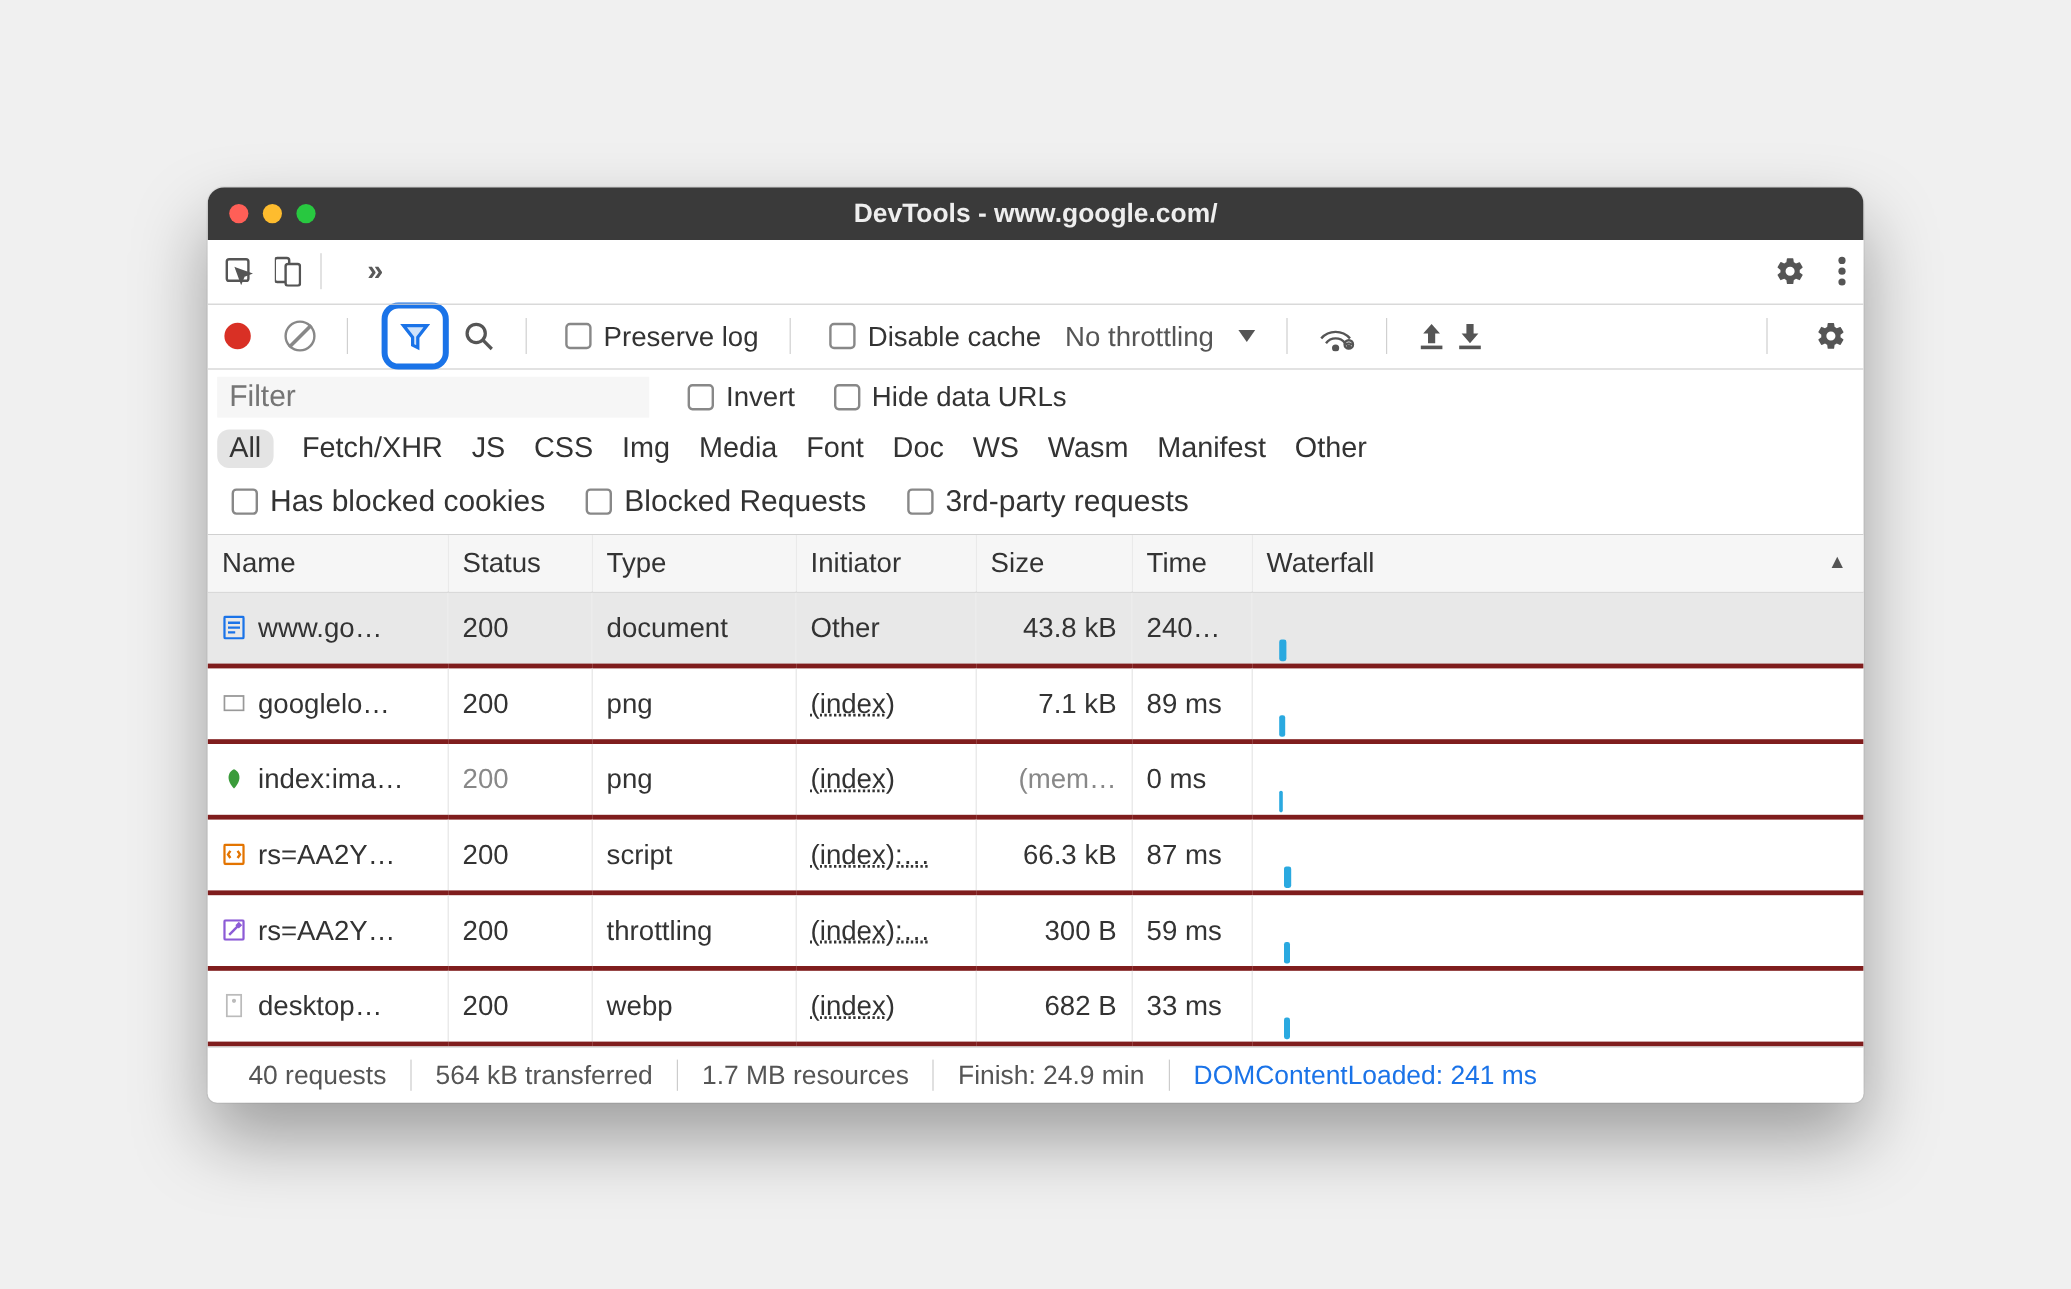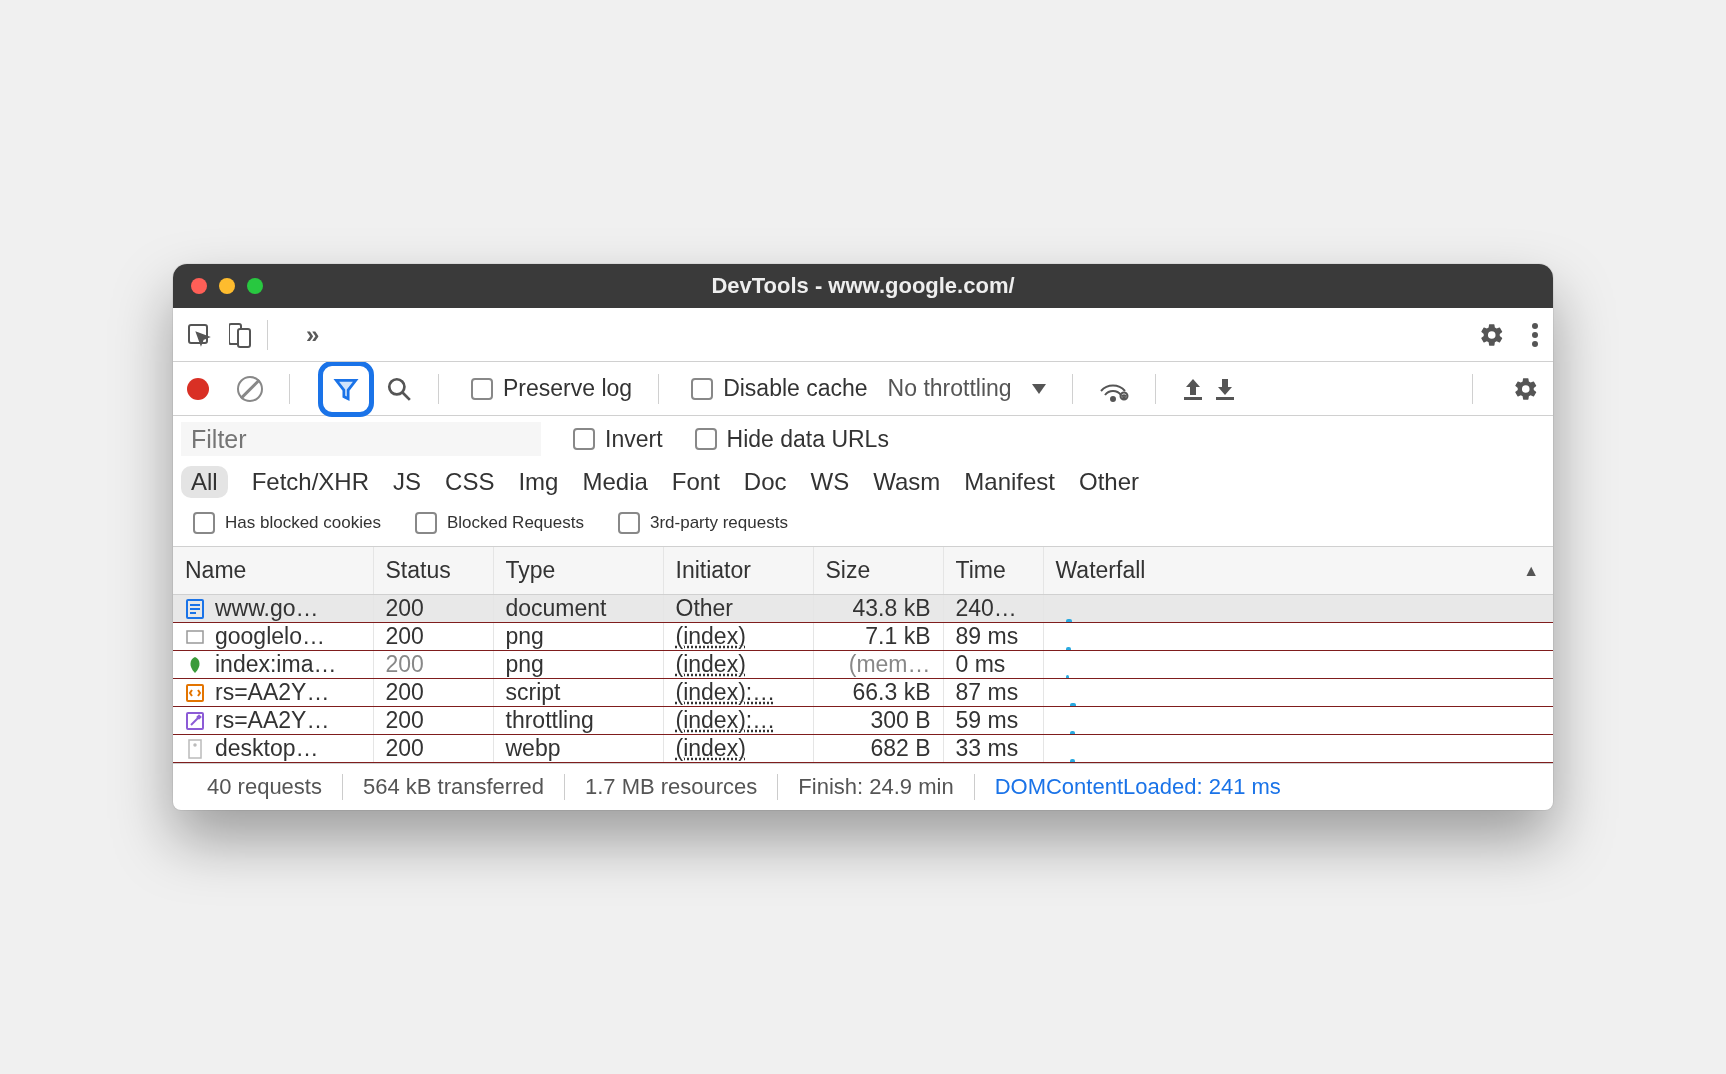--- a/index.html
+++ b/index.html
@@ -25,25 +25,25 @@
     .filter-hl{border:5px solid #1a73e8;border-radius:14px;width:56px;height:56px;display:flex;align-items:center;justify-content:center;margin:0 2px;}
     .checkbox-lbl{display:flex;align-items:center;gap:10px;margin-left:6px;justify-content:center;}
     .cbx{width:22px;height:22px;border:2px solid #888;border-radius:4px;}
     .throt{display:flex;align-items:center;gap:20px;color:#555;}
     .toolbar2 .right{margin-left:auto;display:flex;align-items:center;gap:24px;color:#555;}
     .filterbar{display:flex;align-items:center;padding:6px 8px 0 8px;gap:26px;font-size:23px;color:#333;}
     .finput{width:360px;height:34px;border:none;background:#f6f6f6;font-size:25px;padding:0 10px;color:#888;}
     .chips{display:flex;align-items:center;gap:24px;padding:10px 8px 10px 8px;font-size:24px;color:#333;}
     .chip{cursor:pointer;}
     .chip.sel{background:#e4e4e4;border-radius:10px;padding:2px 10px;}
-    .extrachecks{display:flex;align-items:center;gap:28px;padding:4px 8px 12px 14px;font-size:17px;color:#333;border-bottom:1px solid #d0d0d0;}
+    .extrachecks{display:flex;align-items:center;gap:28px;padding:4px 8px 12px 14px;font-size:25px;color:#333;border-bottom:1px solid #d0d0d0;}
     table{width:100%;border-collapse:collapse;font-size:23px;color:#333;table-layout:fixed;}
     thead th{text-align:left;font-weight:400;padding:10px 12px;border-bottom:1px solid #d0d0d0;border-right:1px solid #e5e5e5;background:#f6f6f6;position:relative;white-space:nowrap;overflow:hidden;}
     thead th:last-child{border-right:none;}
-    tbody td{padding:0 12px;border-right:1px solid #e5e5e5;border-bottom:1px solid #7f1d1d;white-space:nowrap;overflow:hidden;text-overflow:ellipsis;}
+    tbody td{padding:16px 12px;border-right:1px solid #e5e5e5;border-bottom:4px solid #7f1d1d;white-space:nowrap;overflow:hidden;text-overflow:ellipsis;}
     tbody td:last-child{border-right:none;}
     tbody tr.sel td{background:#e8e8e8;}
     .name-cell{display:flex;align-items:center;gap:10px;}
     .ico{width:20px;height:20px;display:inline-flex;align-items:center;justify-content:center;flex:0 0 20px;}
     .underlined{text-decoration:underline dotted;color:#333;}
     .size-cell{text-align:right;}
     .waterfall-cell{position:relative;height:100%;}
     .wf-marker{position:absolute;top:6px;bottom:6px;width:2px;background:#d93025;left:6px;}
     .wf-bar{position:absolute;top:10px;height:18px;background:#2aa9e0;border-radius:2px;}
     .status-bar{display:flex;border-top:1px solid #d0d0d0;padding:10px 14px;font-size:22px;color:#555;gap:0;}

